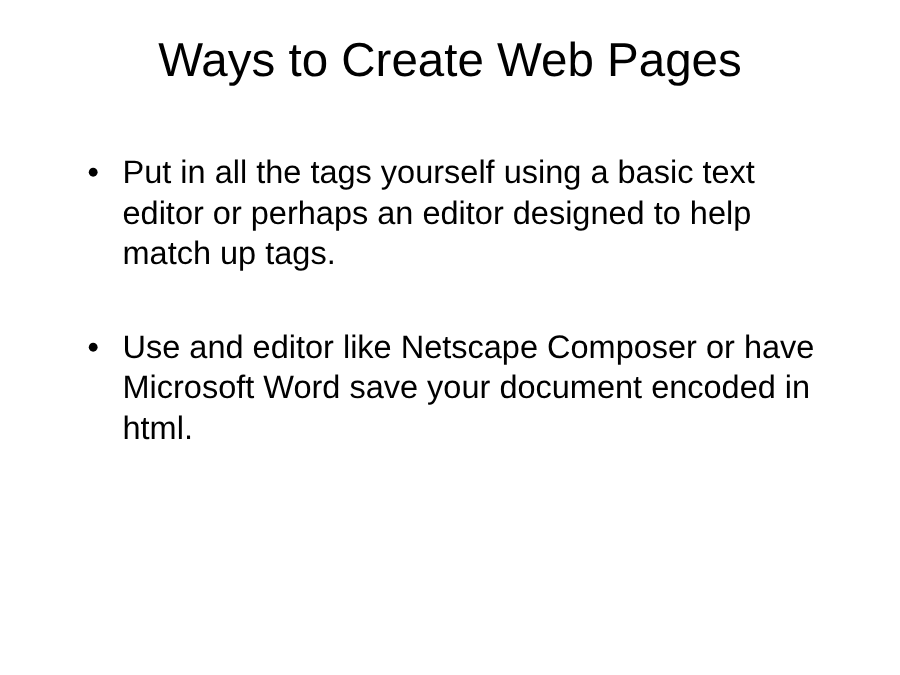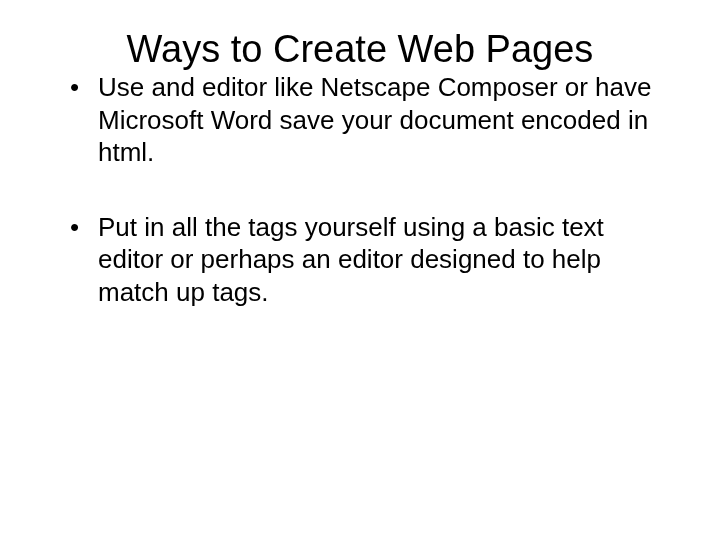--- a/index.html
+++ b/index.html
@@ -12,20 +12,21 @@
       height: 540px;
       background: #ffffff;
       font-family: Arial, Helvetica, sans-serif;
       color: #000000;
       padding: 28px 50px 40px 50px;
     }
     .title {
       font-size: 38px;
       font-weight: 400;
       text-align: center;
+      margin-bottom: 50px;
       margin-left: 20px;
       margin-right: 20px;
     }
     .bullet-list {
       list-style: none;
       padding-left: 20px;
     }
     .bullet-item {
       position: relative;
       font-size: 26px;
@@ -40,15 +41,15 @@
       top: 0;
       font-size: 26px;
     }
   </style>
 </head>
 <body>
 
 <h1 class="title">Ways to Create Web Pages</h1>
 
 <ul class="bullet-list">
+  <li class="bullet-item">Put in all the tags yourself using a basic text editor or perhaps an editor designed to help match up tags.</li>
   <li class="bullet-item">Use and editor like Netscape Composer or have Microsoft Word save your document encoded in html.</li>
-  <li class="bullet-item">Put in all the tags yourself using a basic text editor or perhaps an editor designed to help match up tags.</li>
 </ul>
 
 </body></html>

